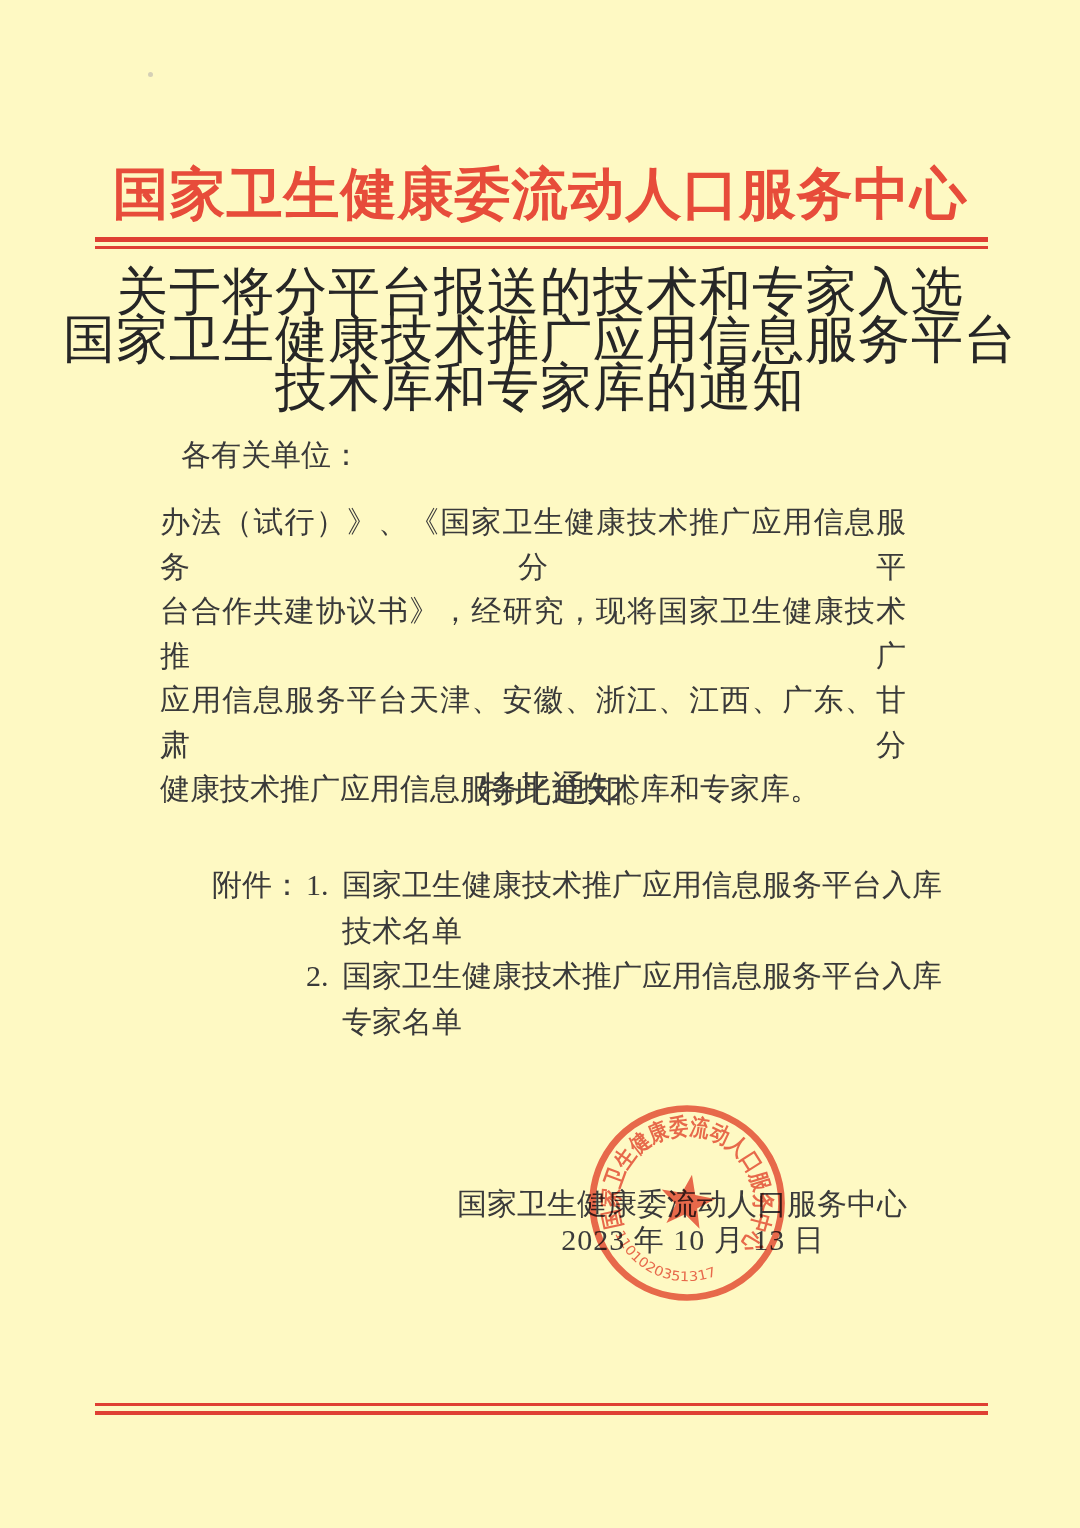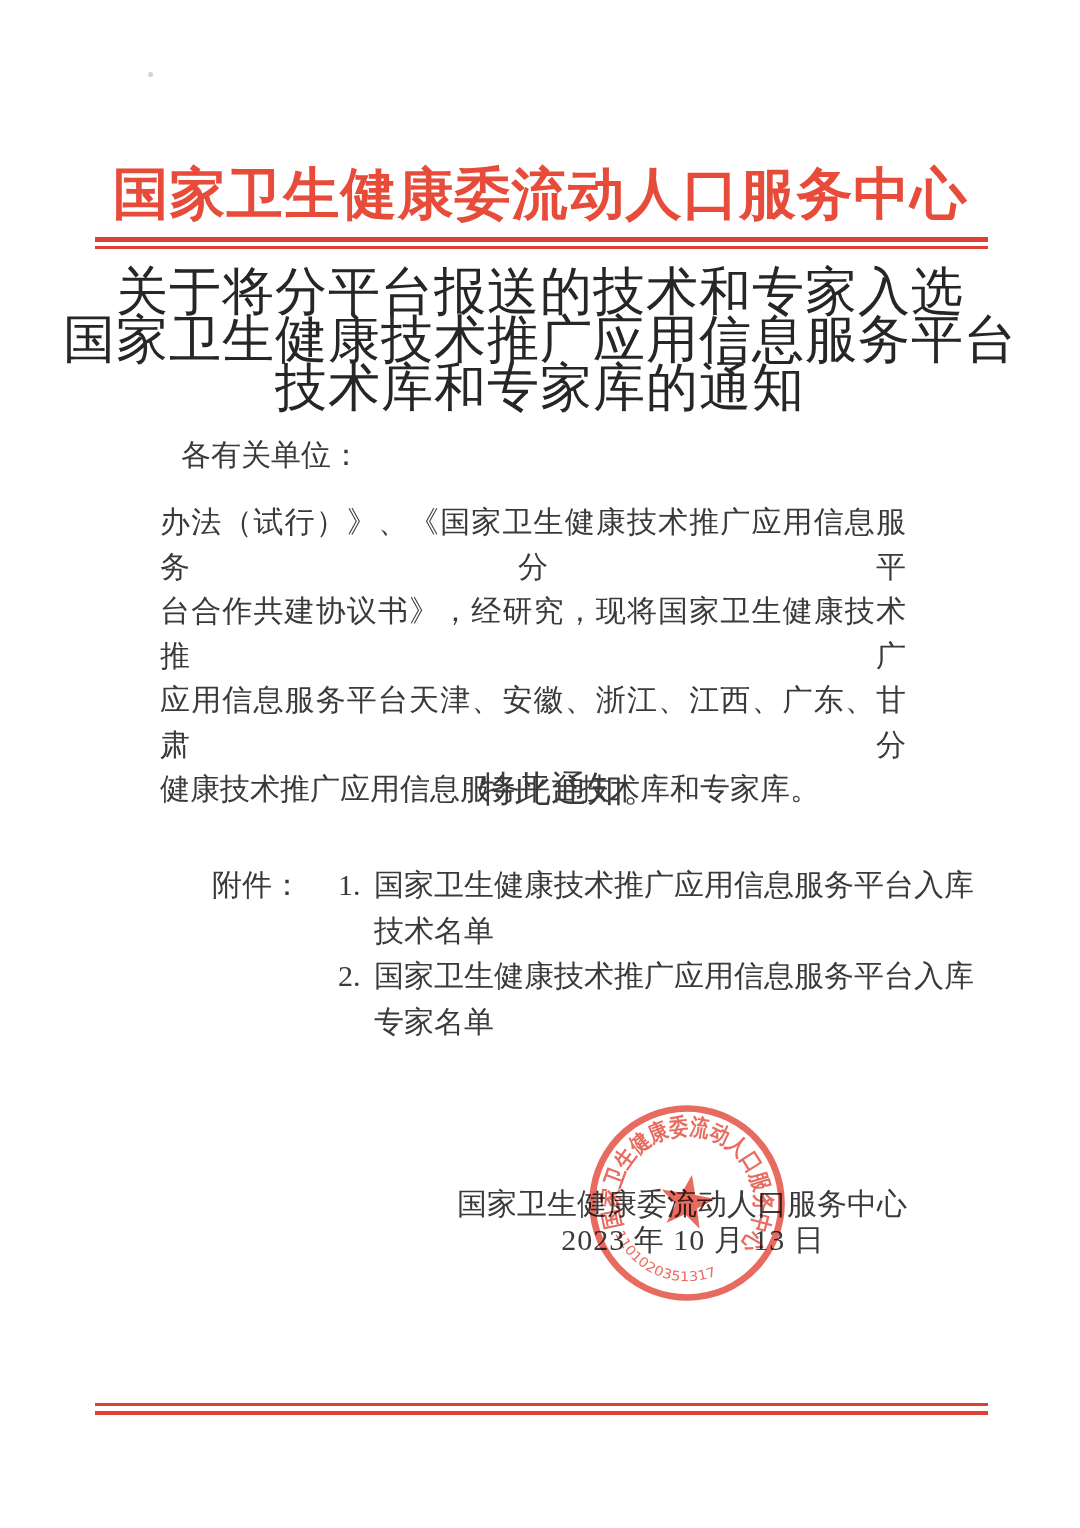--- a/index.html
+++ b/index.html
@@ -2,21 +2,21 @@
 <html><head>
 <meta charset="utf-8">
 <title>Document</title>
 <style>
   html, body { margin: 0; padding: 0; background: #e9e9e9; }
   .page {
     position: relative;
     width: 1080px;
     height: 1528px;
     margin: 0 auto;
-    background: #ffffff;
+    background: #fef9c3;
     overflow: hidden;
     font-family: "Liberation Serif", "DejaVu Serif", serif;
     color: #3a3a3a;
   }
 
   
   .letterhead {
     position: absolute;
     top: 158px; left: 0;
     width: 100%;
@@ -78,21 +78,20 @@
   }
 
   
   .attachments {
     position: absolute;
     top: 862px; left: 212px;
     font-size: 30px;
     line-height: 45.5px;
     display: flex;
     align-items: flex-start;
-    gap: 32px;
   }
   .att-label { white-space: nowrap; }
   .att-list { margin-left: 4px; }
   .att-item { display: grid; grid-template-columns: 36px 1fr; }
   .att-num { text-align: left; }
   .att-text { white-space: nowrap; }
 
   
   .signature {
     position: absolute;

